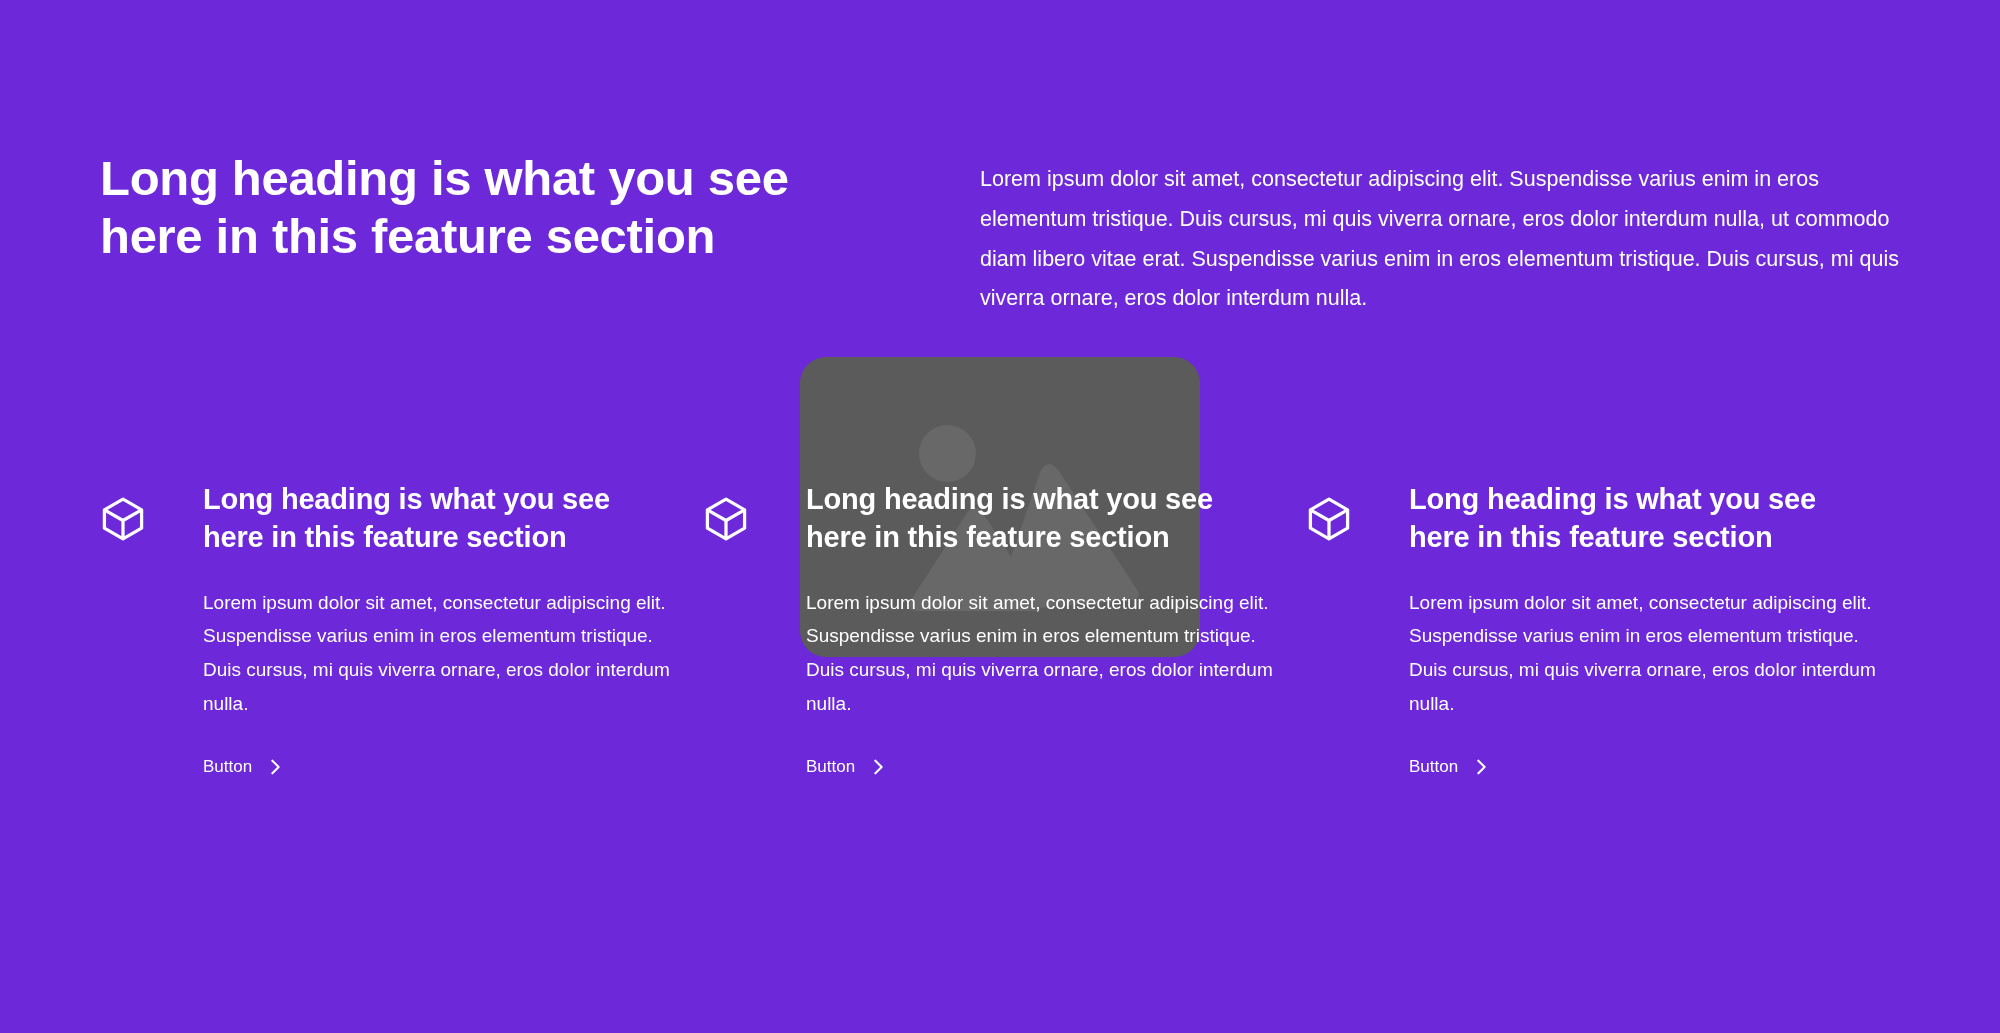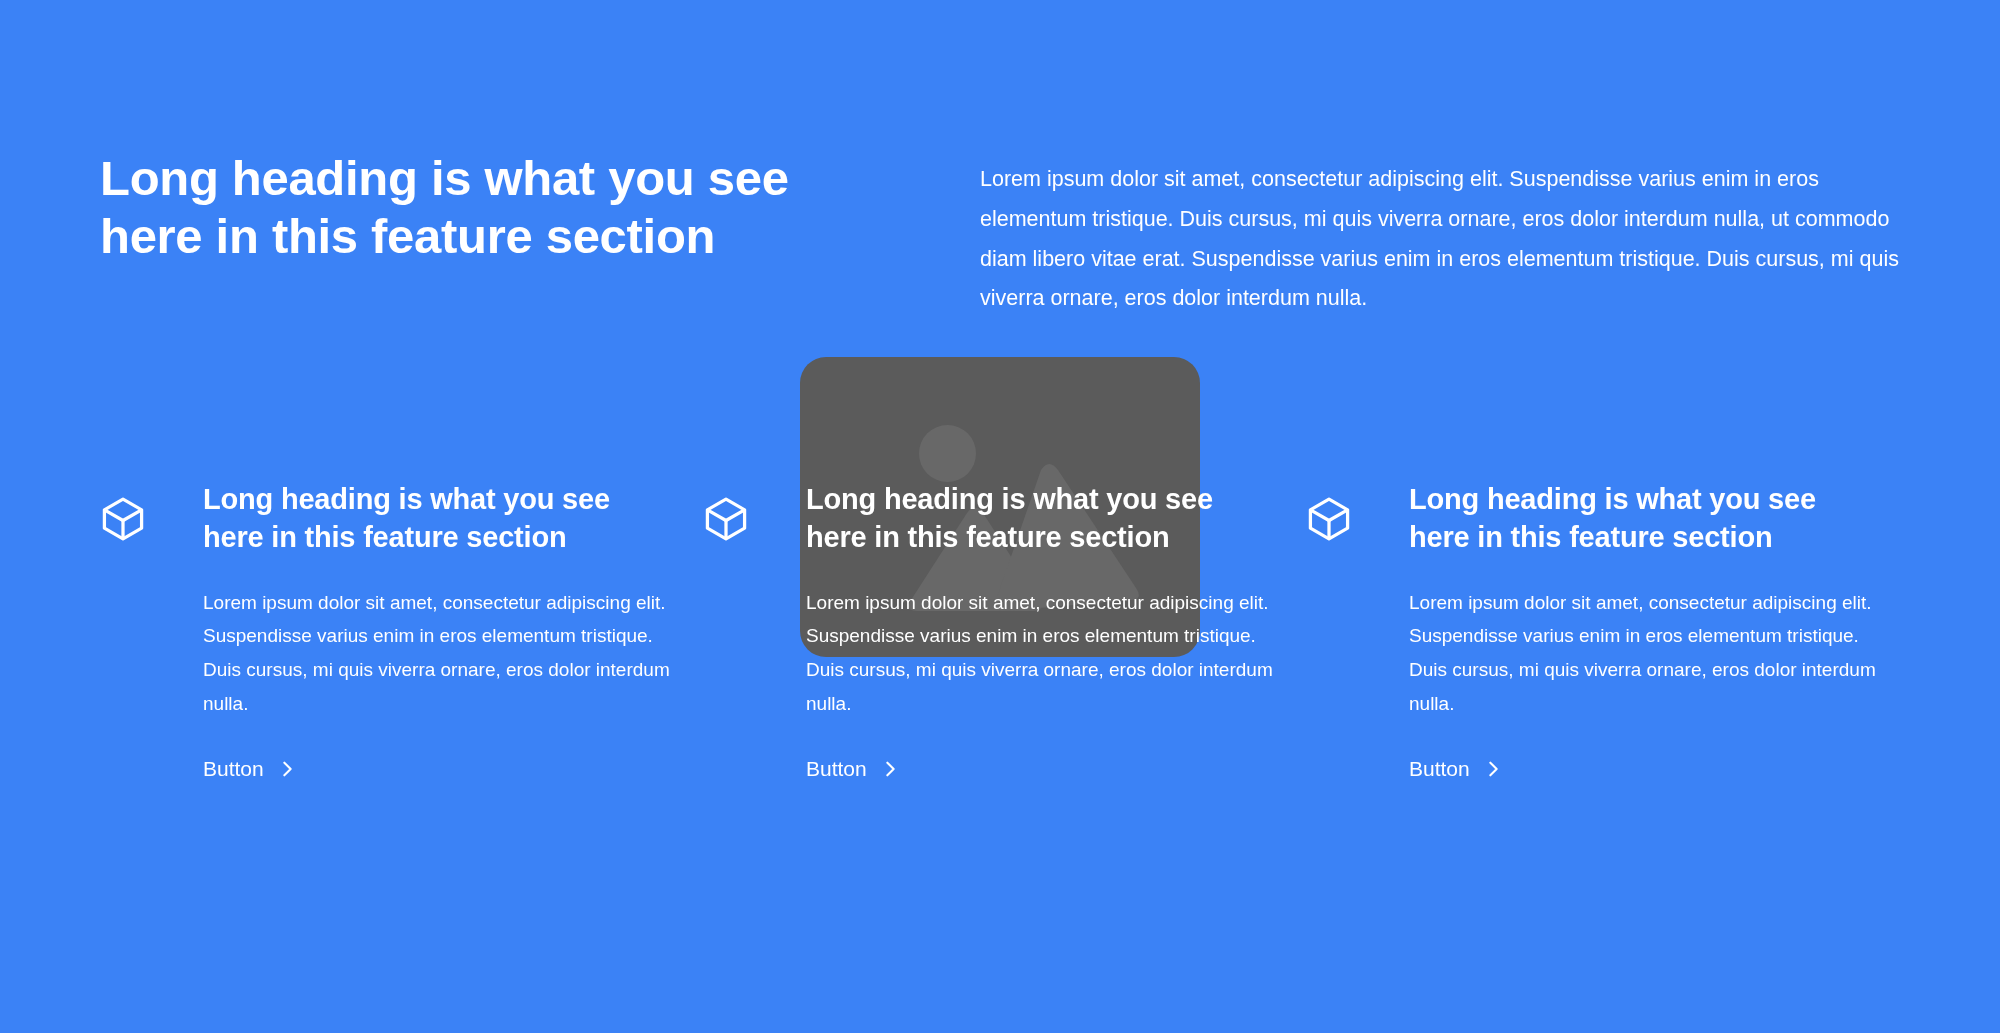--- a/index.html
+++ b/index.html
@@ -13,21 +13,21 @@
   body {
     background: #6b6b6b;
     font-family: "Liberation Sans", sans-serif;
     -webkit-font-smoothing: antialiased;
   }
 
   .page {
     position: relative;
     width: 2000px;
     height: 1033px;
-    background: #3b82f6;
+    background: #6d28d9;
   }
 
   
   .img-placeholder {
     position: absolute;
     left: 800px;
     top: 357px;
     width: 400px;
     height: 300px;
     background: #5b5b5b;
@@ -130,21 +130,21 @@
     color: #ffffff;
     font-weight: 400;
     margin-bottom: 36px;
   }
 
   .card-button {
     display: inline-flex;
     align-items: center;
     gap: 17px;
     color: #ffffff;
-    font-size: 21px;
+    font-size: 17px;
     font-weight: 400;
     cursor: pointer;
     background: none;
     border: none;
     padding: 0;
     font-family: "Liberation Sans", sans-serif;
   }
   .card-button .chevron { display: inline-block; width: 13px; height: 18px; }
   .card-button .chevron svg { display: block; width: 13px; height: 18px; }
 

